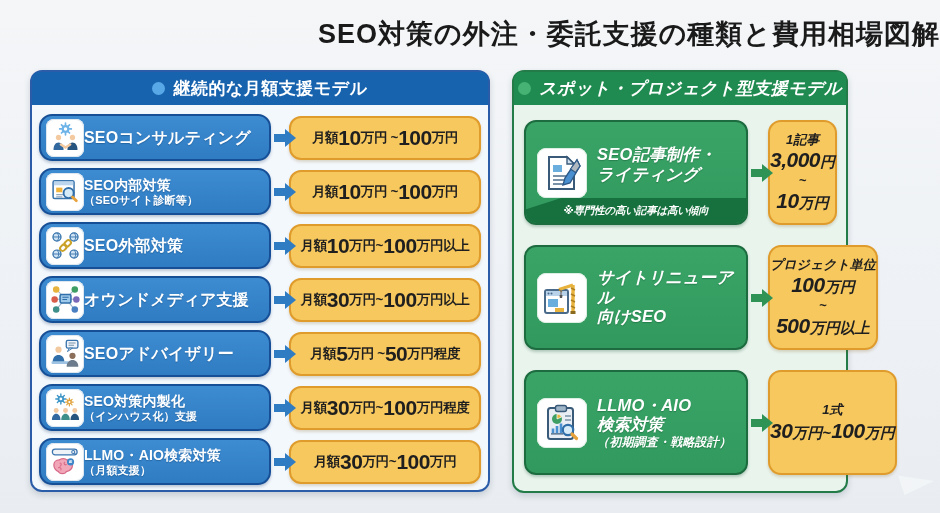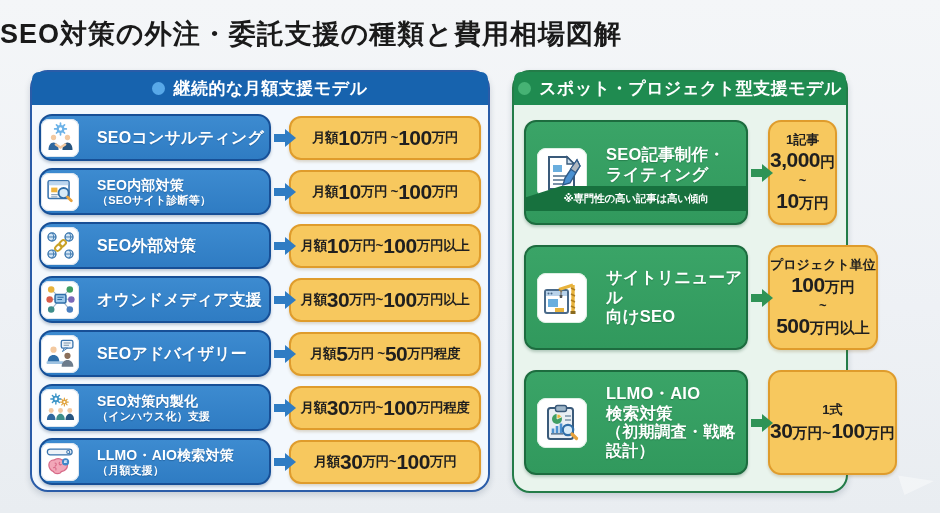--- a/index.html
+++ b/index.html
@@ -3,47 +3,47 @@
 <meta charset="utf-8">
 <style>
   * { margin:0; padding:0; box-sizing:border-box; }
   html,body { width:940px; height:513px; }
   body { font-family:"Liberation Sans","DejaVu Sans",sans-serif; }
   .canvas {
     position:relative; width:940px; height:513px; overflow:hidden;
     background:linear-gradient(180deg,#f4f6f8 0%, var(--page-bg,#eef1f5) 60%, #e9edf1 100%);
   }
   .title {
-    position:absolute; top:16px; left:0; width:100%; text-align:left;
+    position:absolute; top:16px; left:0; width:100%; text-align:right;
     font-size:27px; font-weight:800; color:var(--title-text,#1a1a1a); letter-spacing:1px;
   }
-  .panel { position:absolute; border-radius:18px; box-shadow:0 3px 6px rgba(30,50,80,.18); }
+  .panel { position:absolute; border-radius:12px; box-shadow:0 3px 6px rgba(30,50,80,.18); }
   .panel.blue {
     left:30px; top:70px; width:460px; height:422px;
     background:var(--blue-panel-bg,#f3f8fd); border:2px solid var(--blue-panel-border,#2a5ca8);
   }
   .panel.green {
     left:512px; top:70px; width:336px; height:423px;
-    background:var(--green-panel-bg,#e9f4ed); border:2px solid var(--green-panel-border,#237c48);
+    background:var(--green-panel-bg,#e9f4ed); border:2px solid var(--green-panel-border,#237c48);font-style:italic;
   }
   .phead {
     height:33px; display:flex; align-items:center; justify-content:center; gap:8px;
     border-radius:7px 7px 0 0; color:#fff; font-size:17px; font-weight:800; letter-spacing:.5px;
   }
   .blue .phead { background:var(--blue-header-bg,#1763ae); }
   .green .phead { background:var(--green-header-bg,#1f8b50); }
   .dot { width:13px; height:13px; border-radius:50%; display:inline-block; }
   .blue .dot { background:var(--blue-header-dot,#58a8e8); }
   .green .dot { background:var(--green-header-dot,#46b274); }
 
   
   .lbody { padding:9px 7px 0; }
   .lrow { display:flex; align-items:center; height:47px; margin-bottom:7px; }
   .pill {
-    flex:0 0 232px; height:47px; display:flex; align-items:center; gap:18px; 
+    flex:0 0 232px; height:47px; display:flex; align-items:center; gap:0; padding-left:5px;
     background:linear-gradient(180deg,#3d8bd0,var(--blue-row-bg,#2f7cc3));
     border:2px solid var(--blue-row-border,#174f96); border-radius:13px;
     box-shadow:0 2px 3px rgba(20,50,90,.25);
   }
   .ibox {
     flex:0 0 38px; height:38px; background:#fff; border-radius:8px;
     display:flex; align-items:center; justify-content:center; box-shadow:inset 0 0 0 1px #dde7f0;
   }
   .ibox svg { width:31px; height:31px; }
   .plabel { color:#fff; font-weight:800; font-size:16px; line-height:1.12; letter-spacing:.2px;
@@ -68,37 +68,37 @@
     font-size:13.5px; font-weight:700; white-space:nowrap; letter-spacing:-0.3px;
     box-shadow:0 2px 3px rgba(120,80,10,.2);
   }
   .price .n, .gprice .n { font-size:21px; font-weight:800; letter-spacing:-0.5px; }
 
   
   .gbody { padding:15px 10px 0; }
   .grow { display:flex; align-items:center; height:105px; margin-bottom:20px; }
   .card {
     position:relative; overflow:hidden; flex:0 0 224px; height:105px;
-    display:flex; align-items:center; gap:19px; padding-left:11px;
+    display:flex; align-items:center; gap:10px; padding-left:11px;
     background:linear-gradient(180deg,#3aa467,var(--green-card-bg,#31995d));
     border:2px solid var(--green-card-border,#1d6c3f); border-radius:12px;
     box-shadow:0 2px 3px rgba(15,70,40,.25);
   }
   .gibox {
     flex:0 0 50px; height:50px; background:#fff; border-radius:9px;
     display:flex; align-items:center; justify-content:center; box-shadow:inset 0 0 0 1px #dceee2;
   }
   .gibox svg { width:40px; height:40px; }
   .glabel { color:#fff; font-weight:800; font-size:16.5px; line-height:1.18; letter-spacing:.2px;
     text-shadow:0 1px 1px rgba(0,60,30,.3); }
   .glabel .l2 { display:block; }
-  .glabel .l3 { display:block; font-size:16px; }
+  .glabel .l3 { display:block; font-size:12px; }
   .card.noted .glabel { margin-top:-16px; }
   .note {
-    position:absolute; left:0; right:0; bottom:12px; height:25px;
+    position:absolute; left:0; right:0; bottom:0; height:25px;
     background:var(--green-note-bg,#17713e);
     clip-path:polygon(0 100%, 0 45%, 16% 0, 100% 0, 100% 100%);
     display:flex; align-items:center; justify-content:center;
     color:#fff; font-size:10.5px; font-weight:700; letter-spacing:-0.2px;
   }
   .gprice {
     flex:1; height:105px; margin-left:2px;
     display:flex; flex-direction:column; align-items:center; justify-content:center;
     background:var(--price-bg,#f7c85e); border:2px solid var(--price-border,#df9c2c);
     border-radius:13px; color:var(--price-text,#1f1f1f); line-height:1.2; white-space:nowrap;

